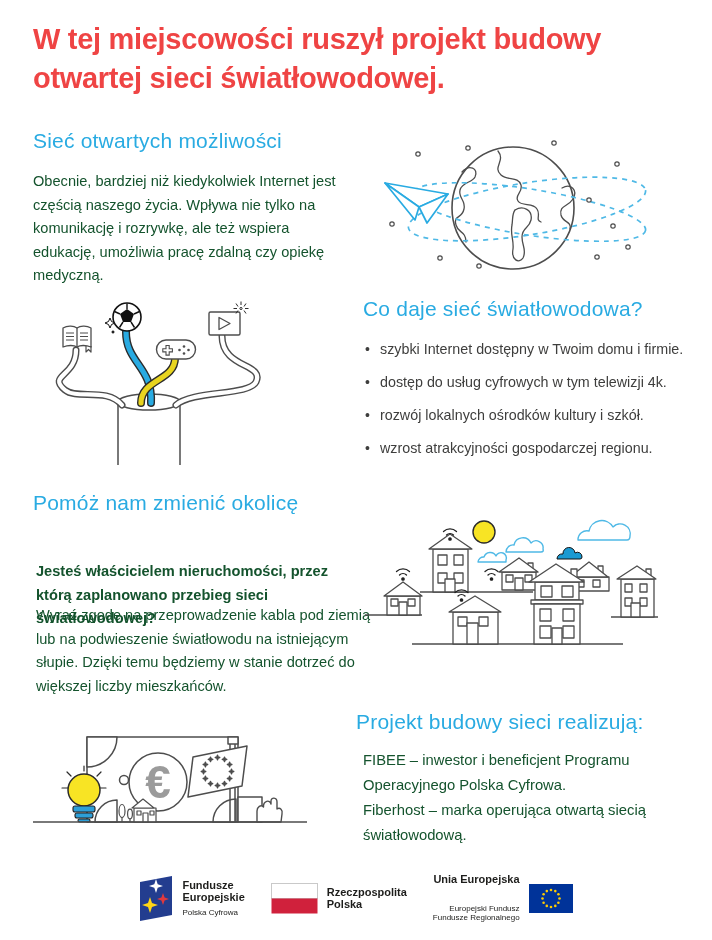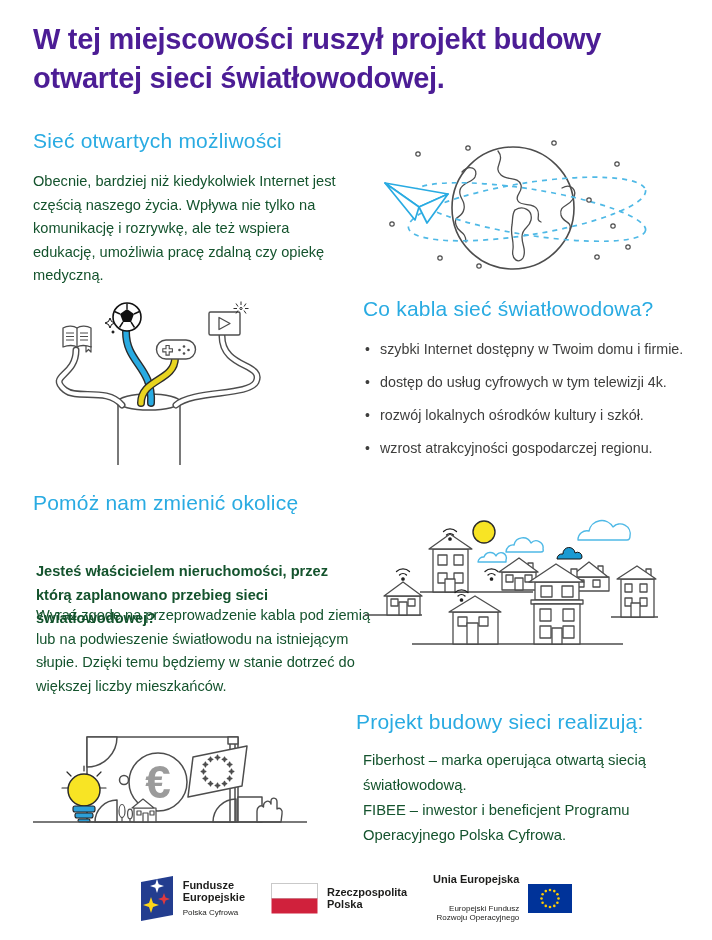--- a/index.html
+++ b/index.html
@@ -2,21 +2,21 @@
 <html><head>
 <meta charset="utf-8">
 <style>
   html,body{margin:0;padding:0;background:#e9e9e9;}
   .page{
     position:relative;width:712px;height:940px;margin:0 auto;background:#ffffff;
     font-family:"Liberation Sans",sans-serif;color:#3e3e3d;overflow:hidden;
   }
   .title{
     position:absolute;left:33px;top:20px;width:660px;margin:0;
-    font-size:29px;font-weight:bold;line-height:39px;color:#4c1d95;letter-spacing:-0.3px;
+    font-size:29px;font-weight:bold;line-height:39px;color:#ef4444;letter-spacing:-0.3px;
   }
   .sec-head{
     position:absolute;margin:0;font-size:21px;font-weight:400;color:#29abe2;letter-spacing:0.2px;
   }
   .body-text{
     position:absolute;margin:0;font-size:14.6px;line-height:23.5px;color:#14532d;
   }
   .bullets{
     position:absolute;left:363px;top:340px;width:349px;margin:0;padding:0;list-style:none;
     font-size:14.3px;line-height:19px;color:#3e3e3d;
@@ -77,21 +77,21 @@
         <circle cx="224" cy="70" r="2.2"></circle>
         <circle cx="248" cy="96" r="2.2"></circle>
       <circle cx="232" cy="127" r="2.2"></circle>
         <circle cx="263" cy="117" r="2.2"></circle>
         <circle cx="27" cy="94" r="2.2"></circle>
       <circle cx="75" cy="128" r="2.2"></circle>
         <circle cx="114" cy="136" r="2.2"></circle>
     </g>
   </svg>
 
-  <h2 class="sec-head" style="left:363px;top:297px;">Co kabla sieć światłowodowa?</h2>
+  <h2 class="sec-head" style="left:363px;top:297px;">Co daje sieć światłowodowa?</h2>
   <ul class="bullets">
     <li>szybki Internet dostępny w Twoim domu i firmie.</li>
     <li>dostęp do usług cyfrowych w tym telewizji 4k.</li>
     <li>rozwój lokalnych ośrodków kultury i szkół.</li>
     <li>wzrost atrakcyjności gospodarczej regionu.</li>
   </ul>
 
   <svg class="illus" style="left:25px;top:287px;" width="290" height="180" viewBox="0 0 290 180">
     <g>
       <path d="M93,117 V178 M155,117 V178" fill="none" stroke="#4d4d4d" stroke-width="1.5"></path>
@@ -298,22 +298,22 @@
       <circle cx="59" cy="80" r="16" fill="#f8e424" stroke="#2b2b2b" stroke-width="1.5"></circle>
       <rect x="48" y="96" width="22" height="6" rx="2" fill="#2d9fd8" stroke="#222" stroke-width="1.1"></rect>
       <rect x="50" y="103" width="18" height="5" rx="2" fill="#2d9fd8" stroke="#222" stroke-width="1.1"></rect>
       <rect x="53" y="109" width="12" height="3" rx="1.5" fill="#2d9fd8" stroke="#222" stroke-width="1.1"></rect>
     </g>
     <path d="M8,112 H282" stroke="#4d4d4d" stroke-width="1.6" fill="none"></path>
   </svg>
 
   <h2 class="sec-head" style="left:356px;top:710px;">Projekt budowy sieci realizują:</h2>
   <p class="body-text" style="left:363px;top:748px;width:345px;line-height:25px;font-size:14.8px;">
+    <span class="who-line">FIBEE – inwestor i beneficjent Programu Operacyjnego Polska Cyfrowa.</span>
     <span class="who-line">Fiberhost – marka operująca otwartą siecią światłowodową.</span>
-    <span class="who-line">FIBEE – inwestor i beneficjent Programu Operacyjnego Polska Cyfrowa.</span>
   </p>
 
   <div class="footer">
 
     <div class="logo-group">
       <svg width="34" height="48" viewBox="0 0 34 48">
         <polygon points="1,8 33,2 33,41 1,47" fill="#233d8f"></polygon>
         <path d="M17,5 L18.7,10.3 24,12 18.7,13.7 17,19 15.3,13.7 10,12 15.3,10.3 Z" fill="#ffffff"></path>
         <path d="M11,23 L13,29 19,31 13,33 11,39 9,33 3,31 9,29 Z" fill="#ffd617"></path>
         <path d="M24,19 L25.6,23.4 30,25 25.6,26.6 24,31 22.4,26.6 18,25 22.4,23.4 Z" fill="#e0393e"></path>
@@ -336,21 +336,21 @@
         <span class="who-line">Rzeczpospolita</span>
         <span class="who-line">Polska</span>
       </div>
     </div>
 
     <div class="logo-group">
       <div class="eu-text">
         <div class="logo-bold">Unia Europejska</div>
         <div class="logo-small">
           <span class="who-line">Europejski Fundusz</span>
-          <span class="who-line">Rozwoju Operacyjnego</span>
+          <span class="who-line">Fundusze Regionalnego</span>
         </div>
       </div>
       <svg width="44" height="29" viewBox="0 0 44 29">
         <rect x="0" y="0" width="44" height="29" fill="#003399"></rect>
         <g fill="#ffcc00">
           <circle cx="30.5" cy="14.5" r="1.3"></circle>
             <circle cx="29.4" cy="18.8" r="1.3"></circle>
           <circle cx="26.3" cy="21.9" r="1.3"></circle>
             <circle cx="22" cy="23" r="1.3"></circle>
           <circle cx="17.8" cy="21.9" r="1.3"></circle>

